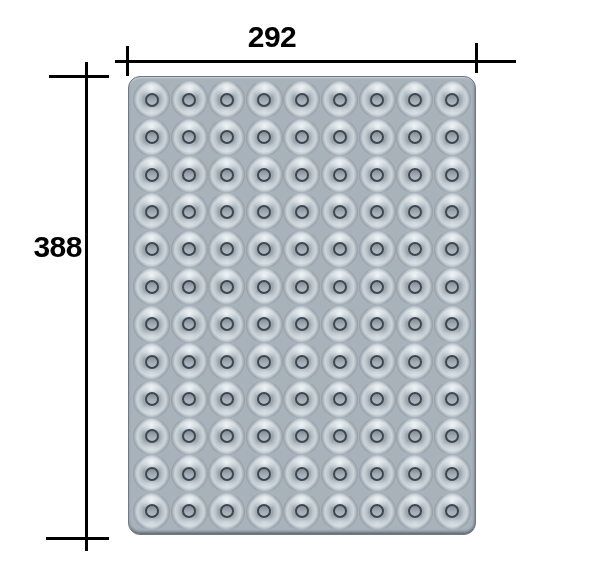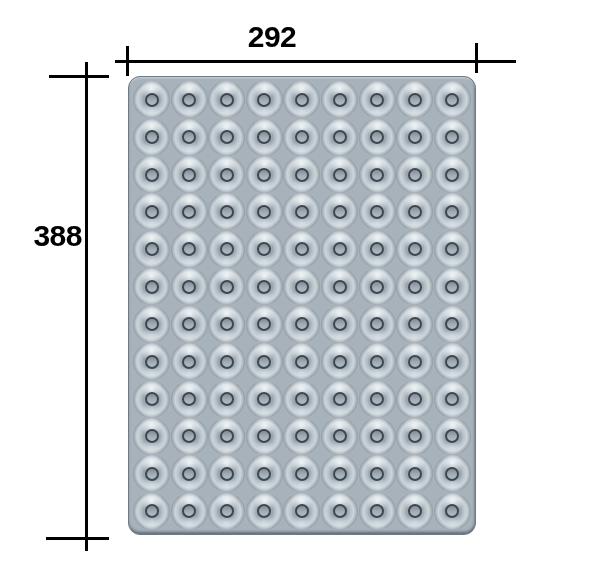--- a/index.html
+++ b/index.html
@@ -78,21 +78,21 @@
 
   .dim-label{
     position:absolute;
     color:var(--dim);
     font-weight:bold;
     font-size:30px;
     line-height:30px;
     letter-spacing:-0.5px;
   }
   .label-width{left:222px;top:22px;width:100px;text-align:center;}
-  .label-height{left:22px;top:221px;width:60px;text-align:right;}
+  .label-height{left:22px;top:232px;width:60px;text-align:right;}
 </style>
 </head>
 <body>
 
 <div class="canvas">
 
   <div class="tray">
       <div class="cell">
         <div class="donut">
           <div class="hole"></div>

